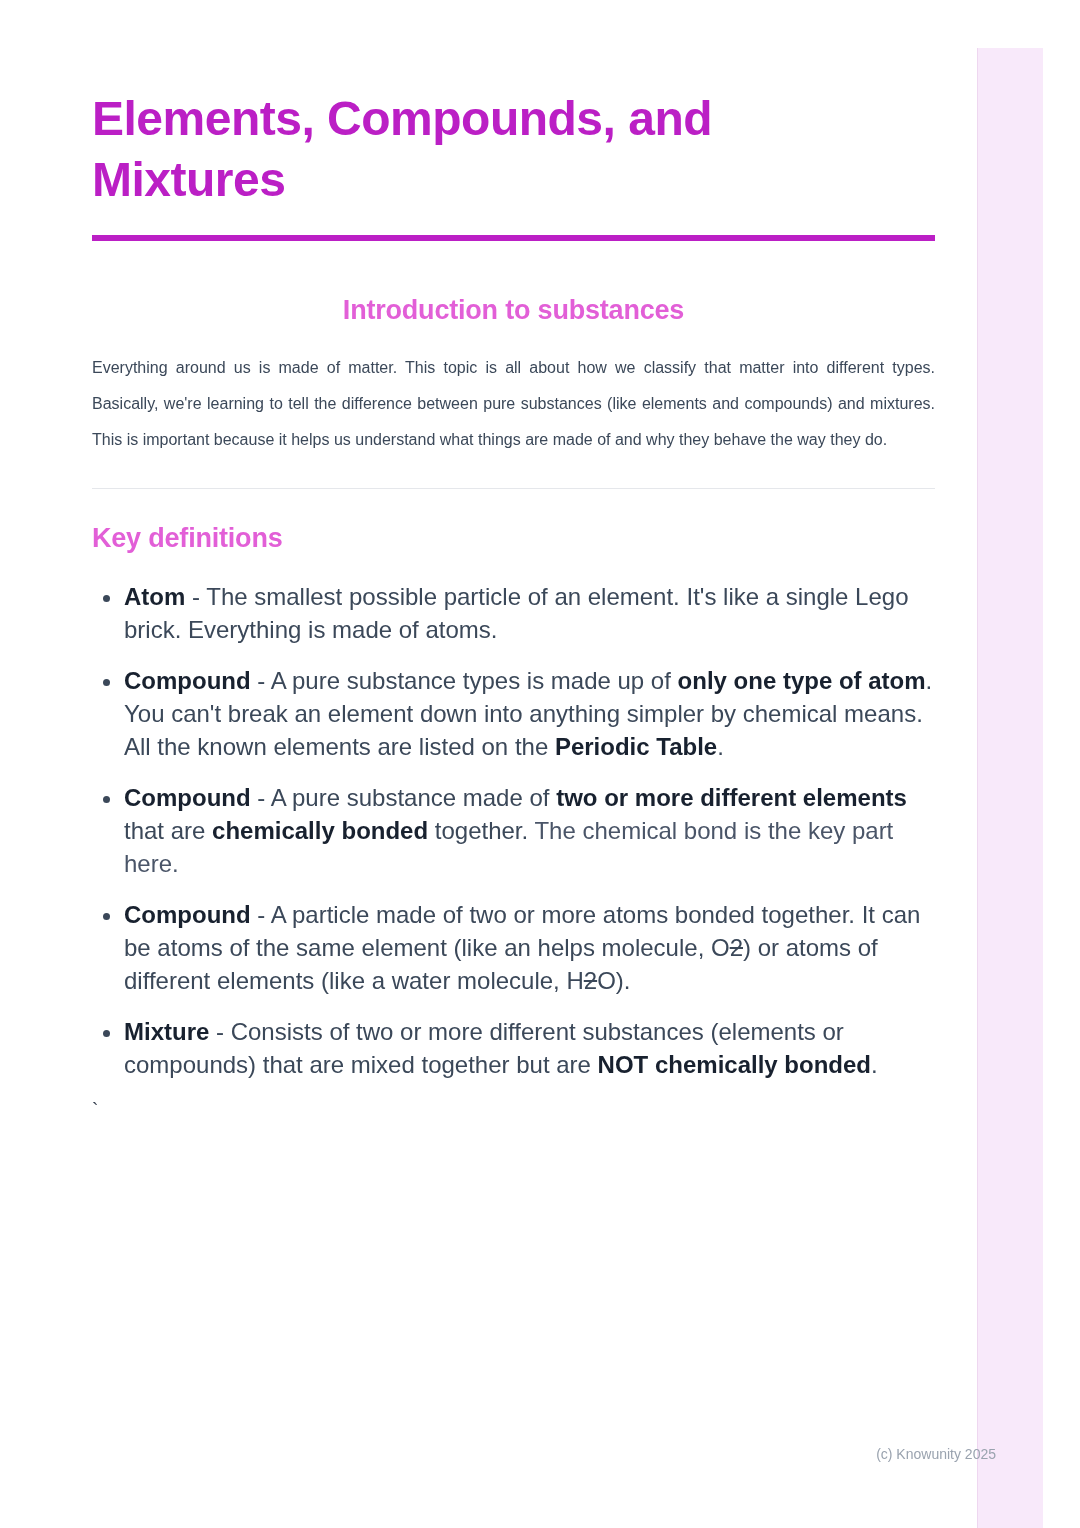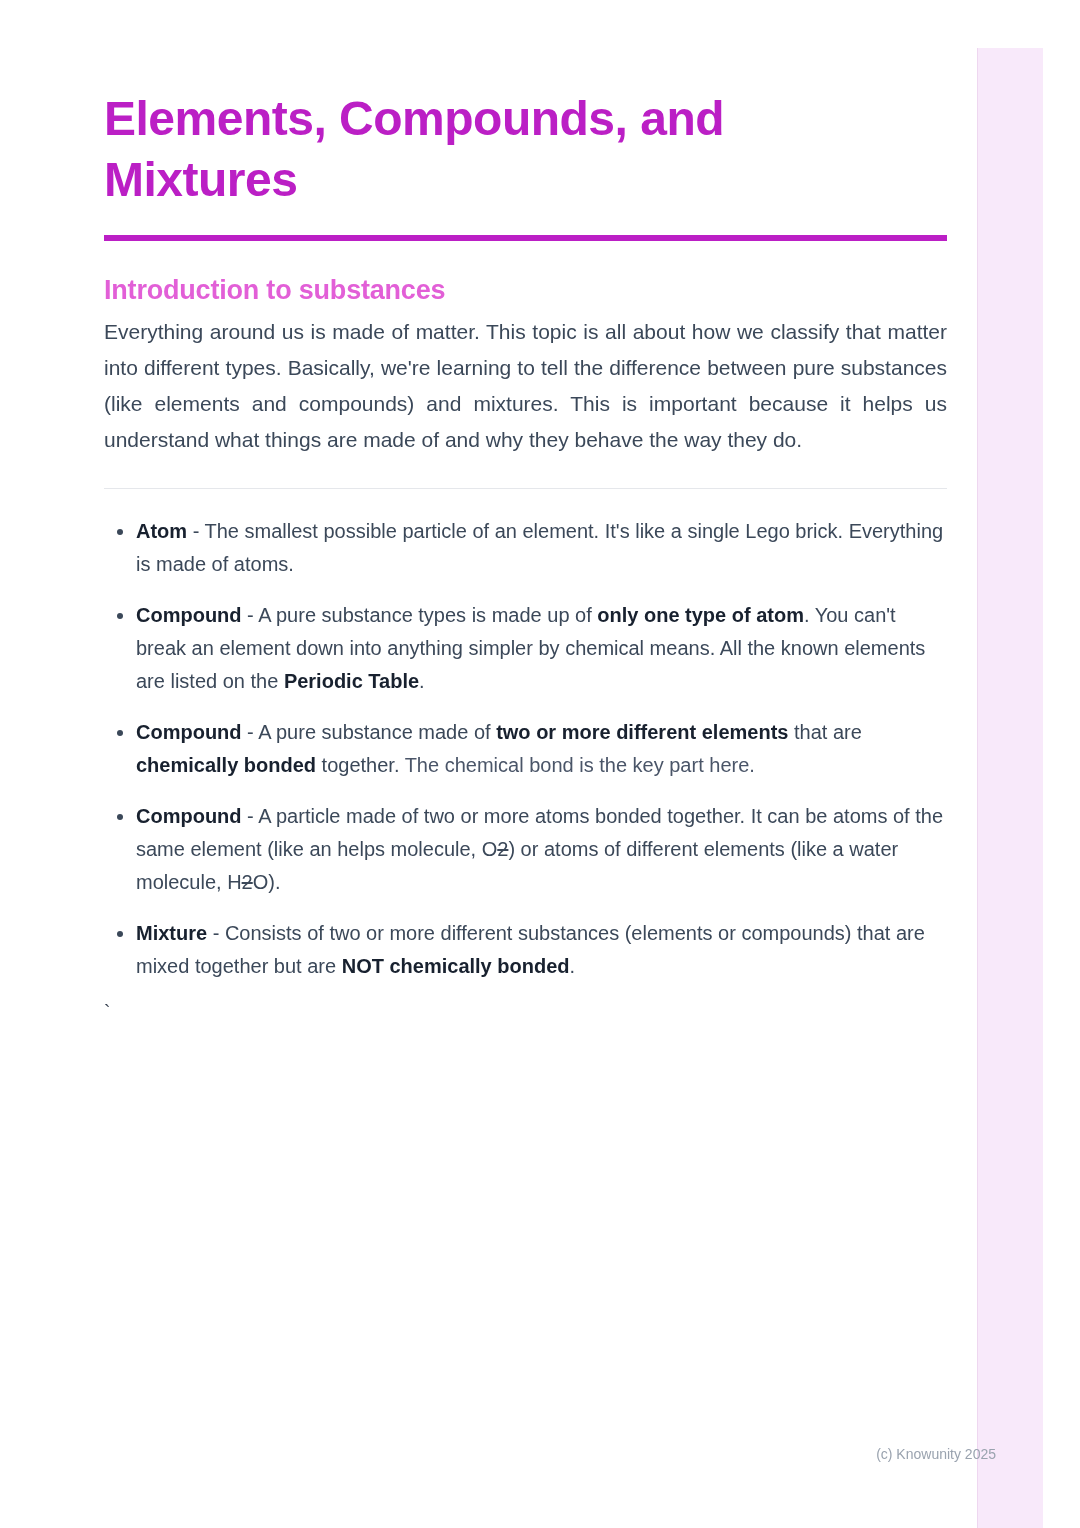--- a/index.html
+++ b/index.html
@@ -19,21 +19,21 @@
     top: 48px;
     right: 37px;
     width: 66px;
     bottom: 0;
     background: #f8e9fa;
     border-left: 1px solid #eed7f0;
   }
 
   .content {
     position: absolute;
-    left: 104px;
+    left: 92px;
     top: 0;
     width: 843px;
   }
 
   h1.page-title {
     margin-top: 88px;
     max-width: 790px;
     font-size: 48px;
     line-height: 1.28;
     font-weight: 800;
@@ -48,45 +48,45 @@
     background: #bb1fc5;
     border: none;
   }
 
   h2.section-heading {
     font-size: 27px;
     font-weight: 700;
     color: #e25fd7;
     letter-spacing: -0.2px;
   }
-  .intro-heading { margin-top: 34px; }
+  .intro-heading { margin-top: 54px; text-align: center; }
   .defs-heading  { margin-top: 34px; }
 
   p.body-paragraph {
-    margin-top: 8px;
-    font-size: 21px;
+    margin-top: 24px;
+    font-size: 16px;
     line-height: 36px;
     text-align: justify;
     color: #3b4859;
   }
 
   .divider {
     margin-top: 30px;
     border: none;
     border-top: 1px solid #e5e7eb;
     width: 100%;
   }
 
   ul.defs-list {
     margin-top: 26px;
     padding-left: 32px;
     list-style: disc;
   }
   ul.defs-list li {
-    font-size: 20px;
+    font-size: 24px;
     line-height: 33px;
     margin-bottom: 18px;
     color: #3b4859;
   }
   .b { font-weight: 700; color: #18212f; }
   .i { color: #4a5568; }
   .s { text-decoration: line-through; }
 
   .stray {
     margin-top: 16px;
@@ -116,20 +116,21 @@
     <hr class="title-rule">
 
     <section>
       <h2 class="section-heading intro-heading">Introduction to substances</h2>
       <p class="body-paragraph">Everything around us is made of matter. This topic is all about how we classify that matter into different types. Basically, we're learning to tell the difference between pure substances (like elements and compounds) and mixtures. This is important because it helps us understand what things are made of and why they behave the way they do.</p>
     </section>
 
     <hr class="divider">
 
     <section>
+      <h2 class="section-heading defs-heading">Key definitions</h2>
       <ul class="defs-list" id="definitions-list">
           <li><span class="b">Atom</span><span> - The smallest possible particle of an element. It's like a single Lego brick. Everything is made of atoms.</span></li>
           <li><span class="b">Compound</span><span> - A pure substance types is made up of </span><span class="b">only one type of atom</span><span>. You can't break an element down into anything simpler by chemical means. All the known elements are listed on the </span><span class="b">Periodic Table</span><span>.</span></li>
           <li><span class="b">Compound</span><span> - A pure substance made of </span><span class="b">two or more different elements</span><span> that are </span><span class="b">chemically bonded</span><span> together. </span><span class="i">The chemical bond is the key part here.</span></li>
           <li><span class="b">Compound</span><span> - A particle made of two or more atoms bonded together. It can be atoms of the same element (like an helps molecule, O</span><span class="s">2</span><span>) or atoms of different elements (like a water molecule, H</span><span class="s">2</span><span>O).</span></li>
           <li><span class="b">Mixture</span><span> - Consists of two or more different substances (elements or compounds) that are mixed together but are </span><span class="b">NOT chemically bonded</span><span>.</span></li>
         </ul>
     </section>
 
     <div class="stray">`</div>

